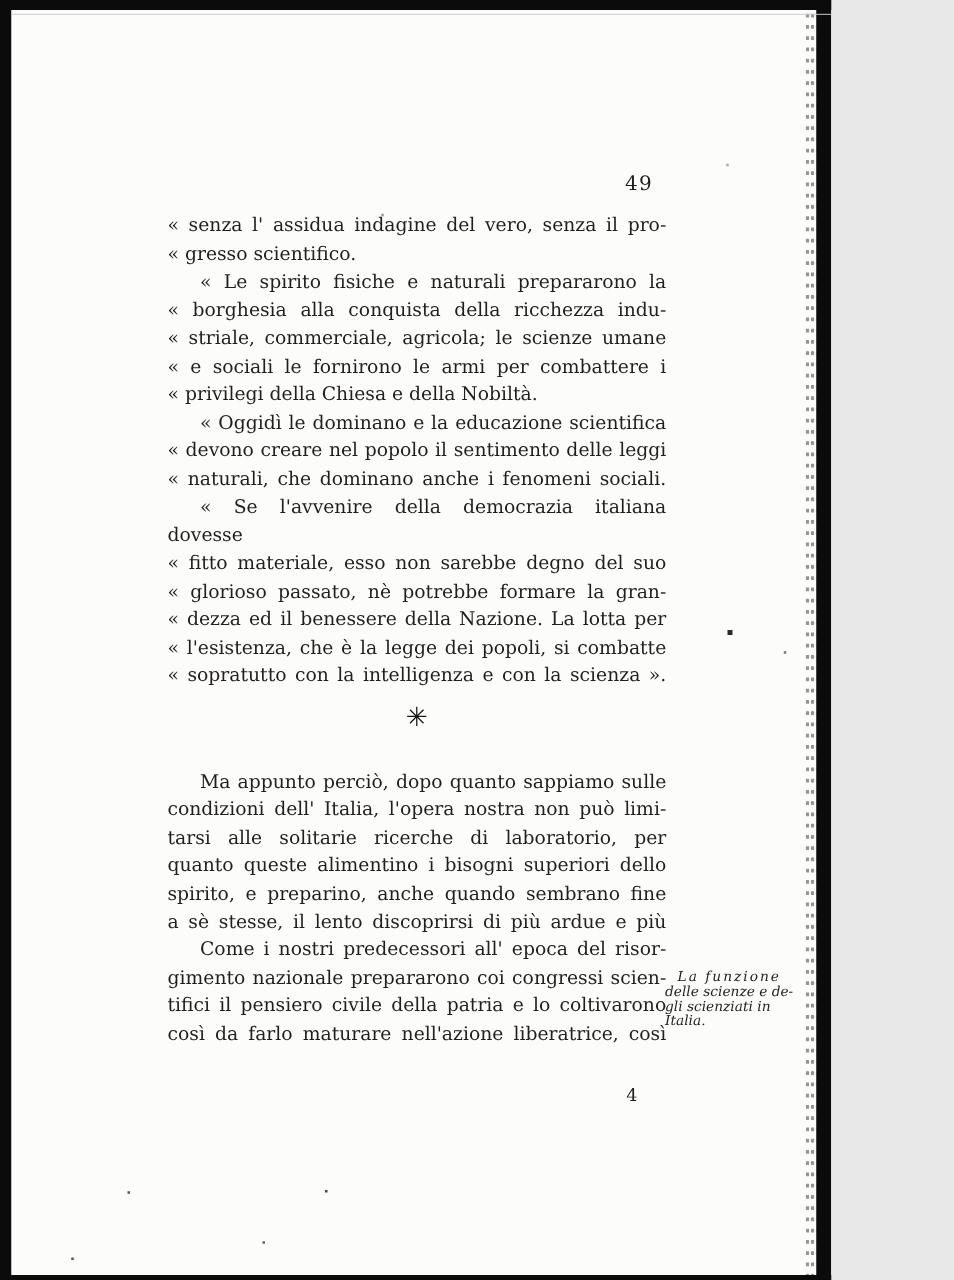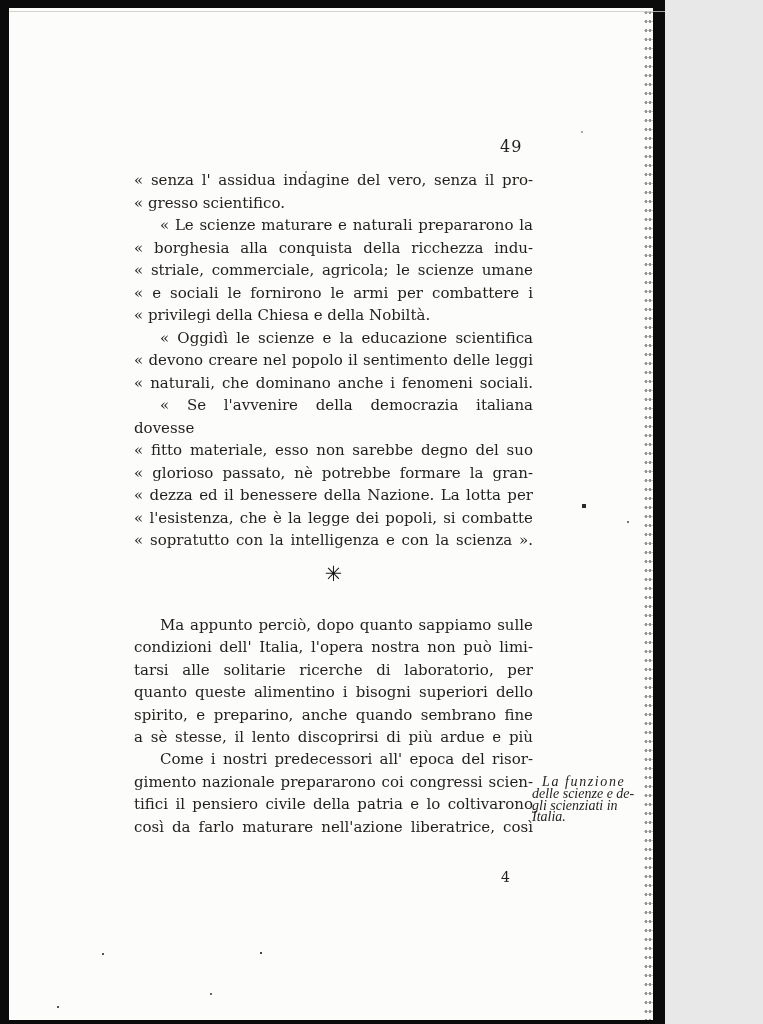--- a/index.html
+++ b/index.html
@@ -43,21 +43,21 @@
   .quote-block{top:169px;}
   .para-block{top:614px;line-height:22.4px;}
   .ln{white-space:nowrap;}
   .ln.j{white-space:normal;text-align:justify;text-align-last:justify;}
   .ln.ind{text-indent:26px;}
   .separator{position:absolute;left:134px;top:564px;width:399px;text-align:center;
     font-size:21px;line-height:21px;color:#141414;
     font-family:"DejaVu Sans","Liberation Sans",sans-serif;}
   .margin-note{
     position:absolute;left:532px;top:776px;width:118px;
-    font-style:italic;font-size:14px;line-height:11.8px;color:#262320;font-family:Liberation Serif, serif;
+    font-style:italic;font-size:11px;line-height:11.8px;color:#262320;
   }
   .margin-note .nl0{text-indent:10px;letter-spacing:1.6px;}
   .signature{position:absolute;left:501px;top:869px;font-size:14px;}
 </style>
 </head>
 <body>
 
 <div class="scan">
 
   <div class="edge edge-top"></div>
@@ -66,26 +66,26 @@
   <div class="edge edge-bottom"></div>
   <div class="noise-strip"></div>
   <div class="scanline"></div>
   <div class="speckles"></div>
 
   <div class="pageno">49</div>
 
   <div class="block quote-block">
     <div class="ln j">« senza l' assidua indagine del vero, senza il pro-</div>
     <div class="ln">« gresso scientifico.</div>
-    <div class="ln j ind">« Le scienze maturare e naturali prepararono la</div>
+    <div class="ln j ind">« Le spirito fisiche e naturali prepararono la</div>
     <div class="ln j">« borghesia alla conquista della ricchezza indu-</div>
     <div class="ln j">« striale, commerciale, agricola; le scienze umane</div>
     <div class="ln j">« e sociali le fornirono le armi per combattere i</div>
     <div class="ln">« privilegi della Chiesa e della Nobiltà.</div>
-    <div class="ln j ind">« Oggidì le scienze e la educazione scientifica</div>
+    <div class="ln j ind">« Oggidì le dominano e la educazione scientifica</div>
     <div class="ln j">« devono creare nel popolo il sentimento delle leggi</div>
     <div class="ln j">« naturali, che dominano anche i fenomeni sociali.</div>
     <div class="ln j ind">« Se l'avvenire della democrazia italiana dovesse</div>
     <div class="ln j">« fitto materiale, esso non sarebbe degno del suo</div>
     <div class="ln j">« glorioso passato, nè potrebbe formare la gran-</div>
     <div class="ln j">« dezza ed il benessere della Nazione. La lotta per</div>
     <div class="ln j">« l'esistenza, che è la legge dei popoli, si combatte</div>
     <div class="ln j">« sopratutto con la intelligenza e con la scienza ».</div>
   </div>
 

